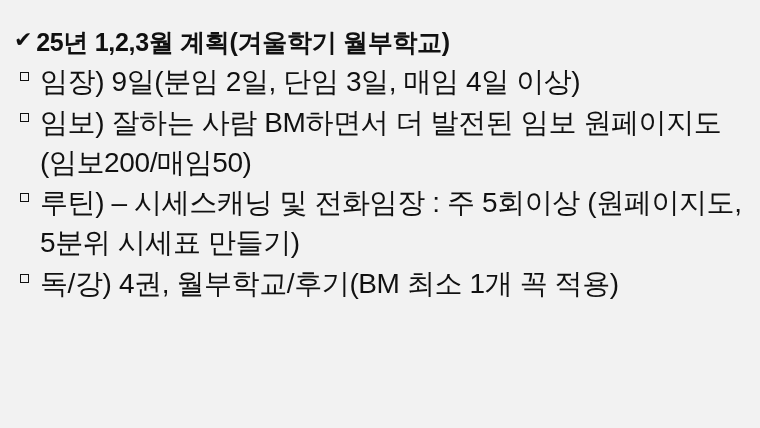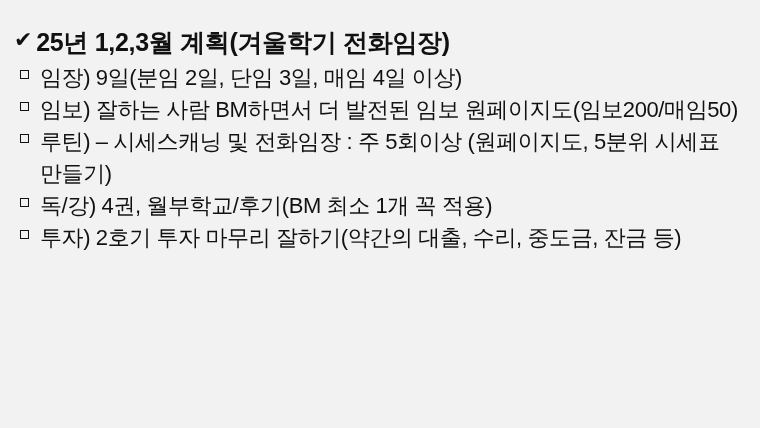--- a/index.html
+++ b/index.html
@@ -42,21 +42,21 @@
   .note-title-text {
     flex: 1 1 auto;
   }
   .note-list {
     list-style: none;
     margin: 0;
     padding: 0;
   }
   .note-item {
     position: relative;
-    font-size: 22px;
+    font-size: 28px;
     line-height: 1.42;
     letter-spacing: -0.4px;
     padding-left: 26px;
     margin: 0 0 1px 0;
     text-indent: 0;
     word-break: keep-all;
   }
   .bullet-icon {
     position: absolute;
     left: 6px;
@@ -73,21 +73,21 @@
     padding-left: 26px;
   }
 </style>
 </head>
 <body>
 
 <div class="page">
 
   <div class="note-title">
     <span class="check-icon">✔</span>
-    <span class="note-title-text">25년 1,2,3월 계획(겨울학기 전화임장)</span>
+    <span class="note-title-text">25년 1,2,3월 계획(겨울학기 월부학교)</span>
   </div>
 
   <ul class="note-list">
 
     <li class="note-item">
       <span class="bullet-icon"></span>
       <span class="item-text">임장) 9일(분임 2일, 단임 3일, 매임 4일 이상)</span>
     </li>
 
     <li class="note-item">
@@ -99,19 +99,15 @@
       <span class="bullet-icon"></span>
       <span class="item-text">루틴) – 시세스캐닝 및 전화임장 : 주 5회이상 (원페이지도, 5분위 시세표 만들기)</span>
     </li>
 
 
     <li class="note-item">
       <span class="bullet-icon"></span>
       <span class="item-text">독/강) 4권, 월부학교/후기(BM 최소 1개 꼭 적용)</span>
     </li>
 
-    <li class="note-item">
-      <span class="bullet-icon"></span>
-      <span class="item-text">투자) 2호기 투자 마무리 잘하기(약간의 대출, 수리, 중도금, 잔금 등)</span>
-    </li>
 
   </ul>
 </div>
 
 </body></html>

